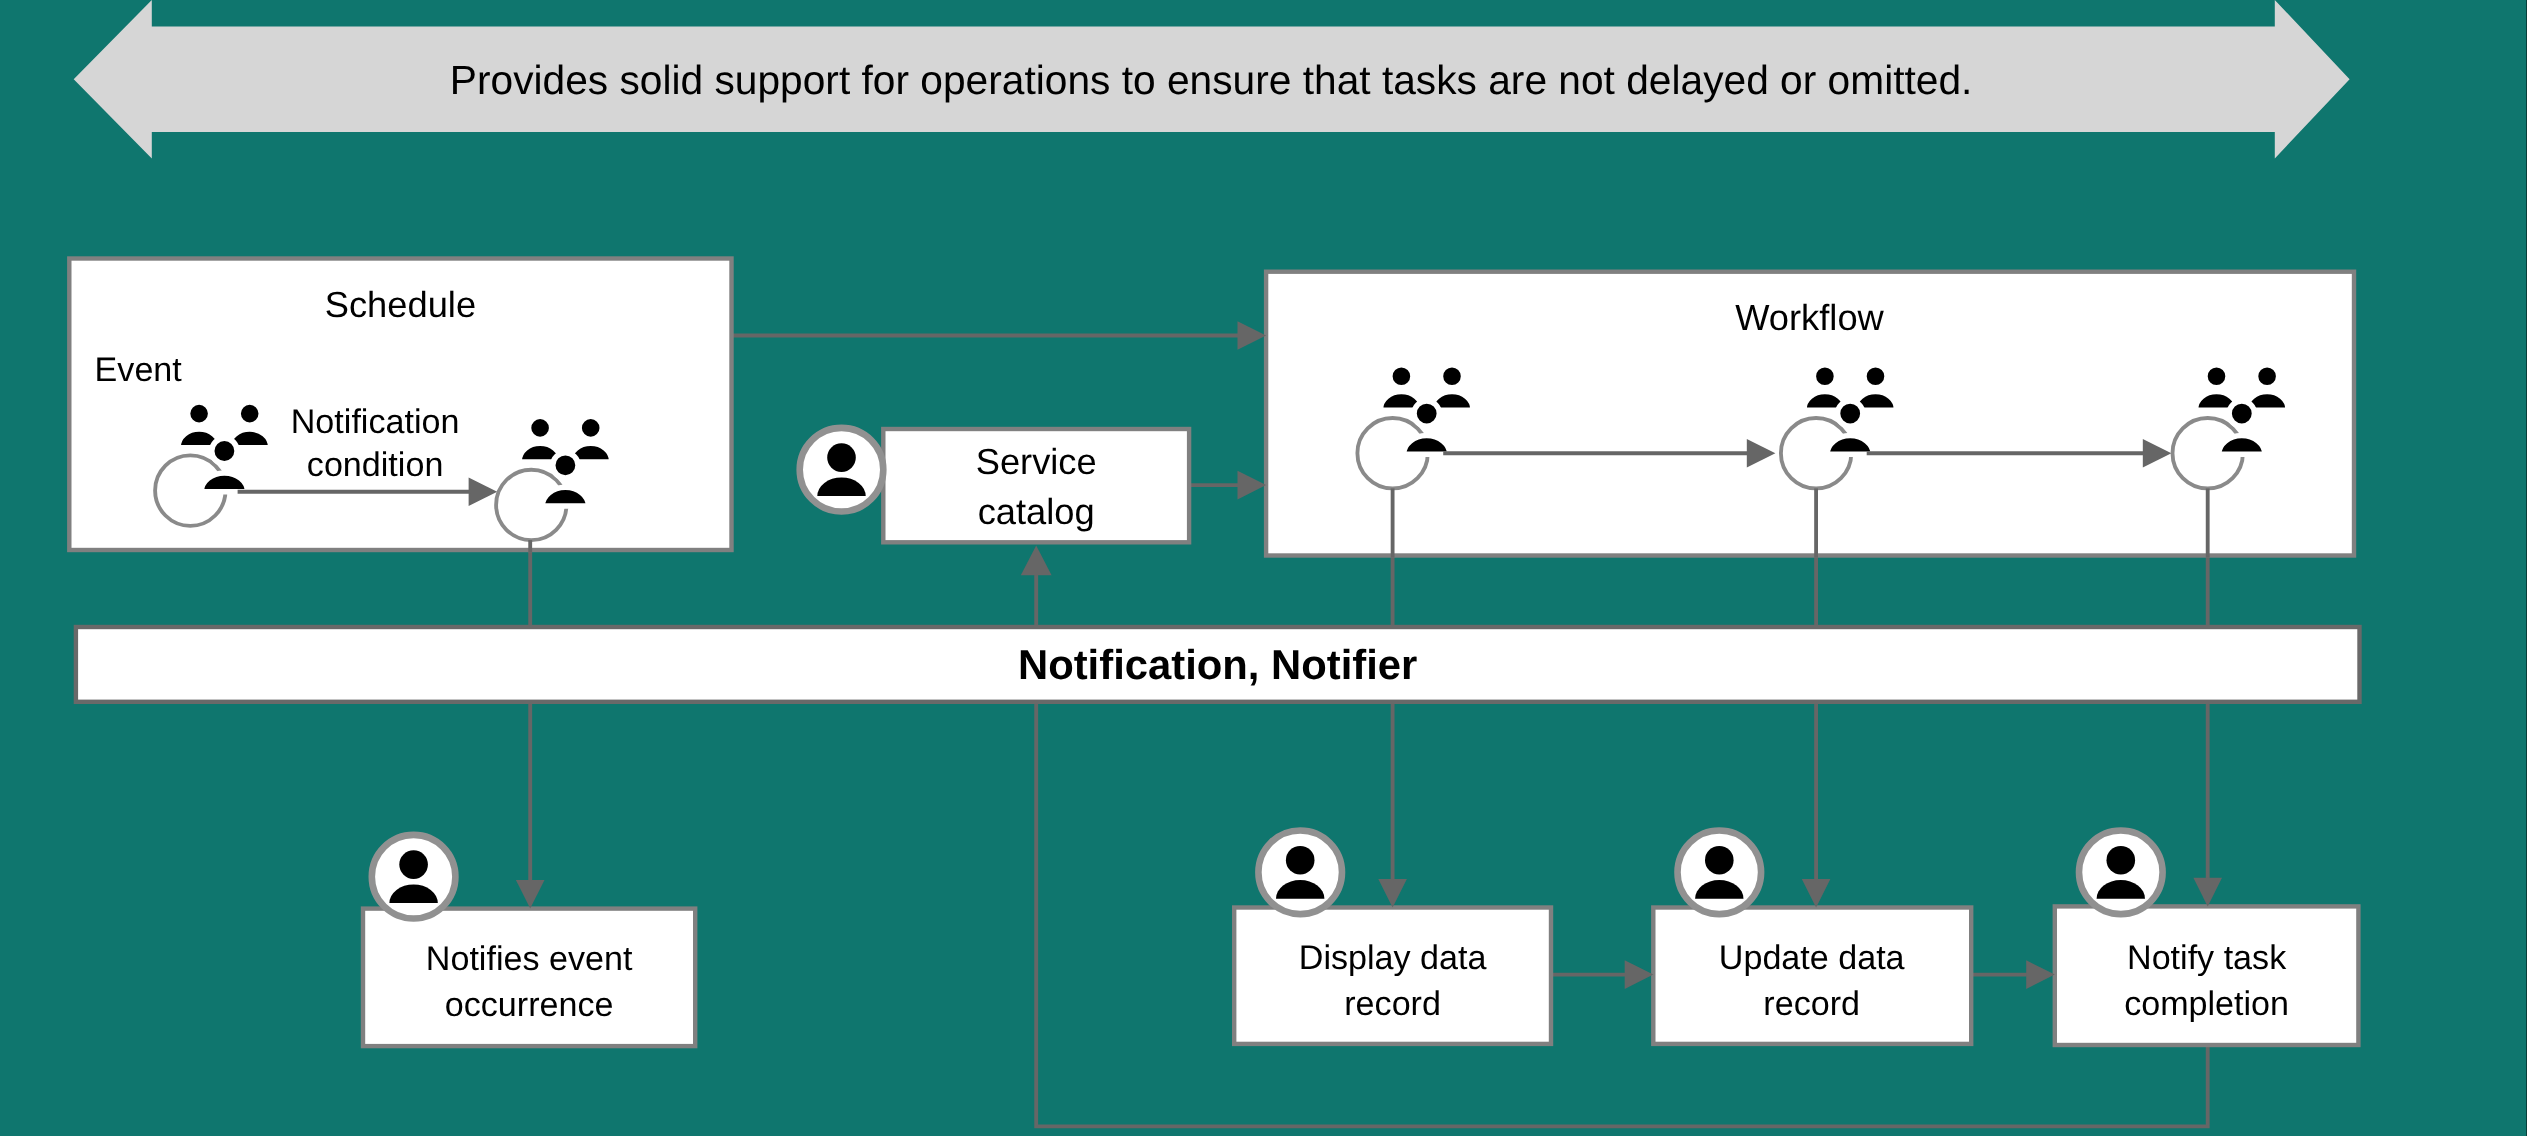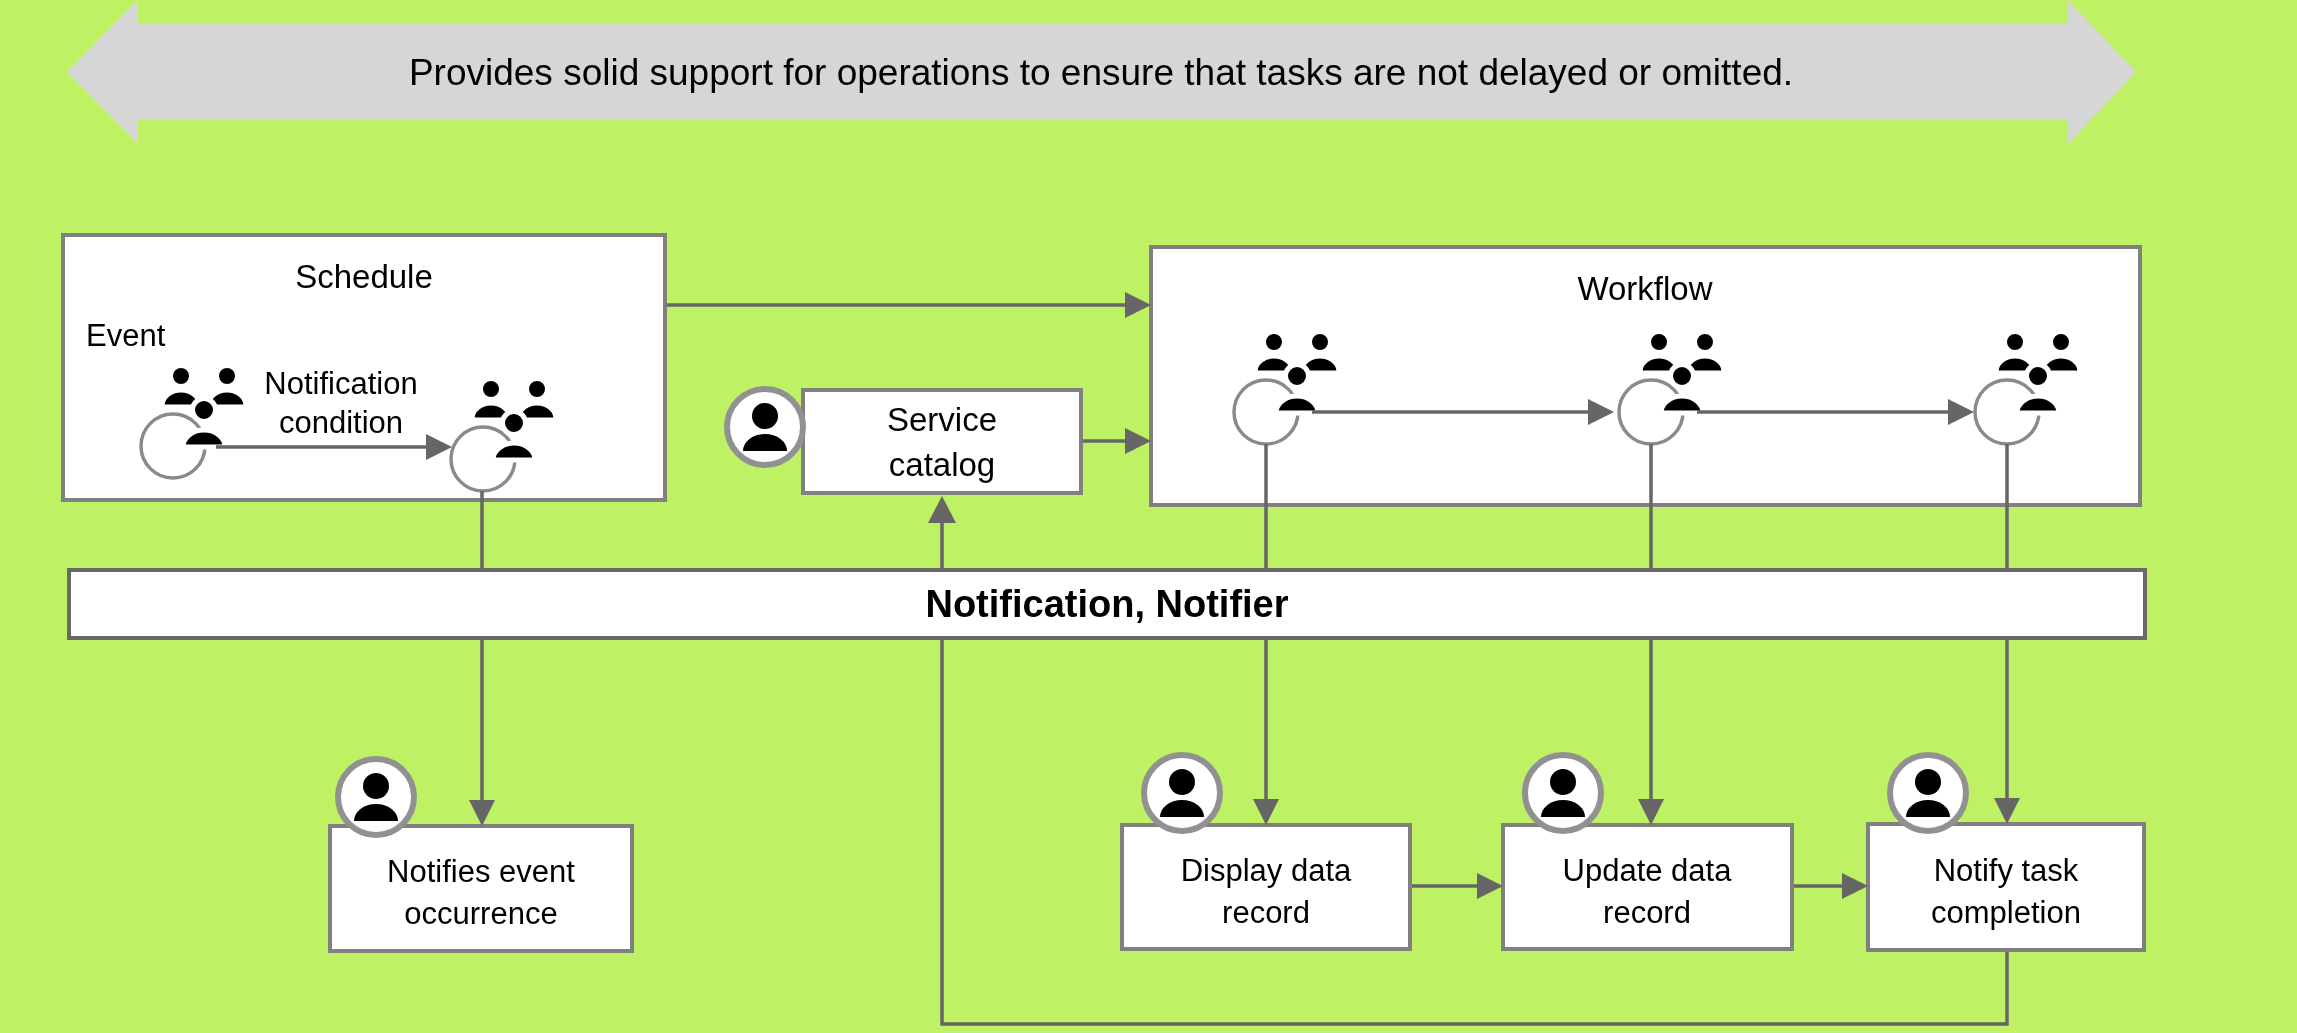--- a/index.html
+++ b/index.html
@@ -3,21 +3,21 @@
 <meta charset="utf-8">
 <style>
   html, body {
     margin: 0;
     padding: 0;
     background: #000000;
   }
   .stage {
     width: 2297px;
     height: 1033px;
-    background: #bef264;
+    background: #0f766e;
     position: relative;
     font-family: "Liberation Sans", sans-serif;
   }
   svg { display: block; }
   text {
     font-family: "Liberation Sans", sans-serif;
     fill: #000000;
   }
   .banner-text   { font-size: 37px; }
   .box-title     { font-size: 33px; }

